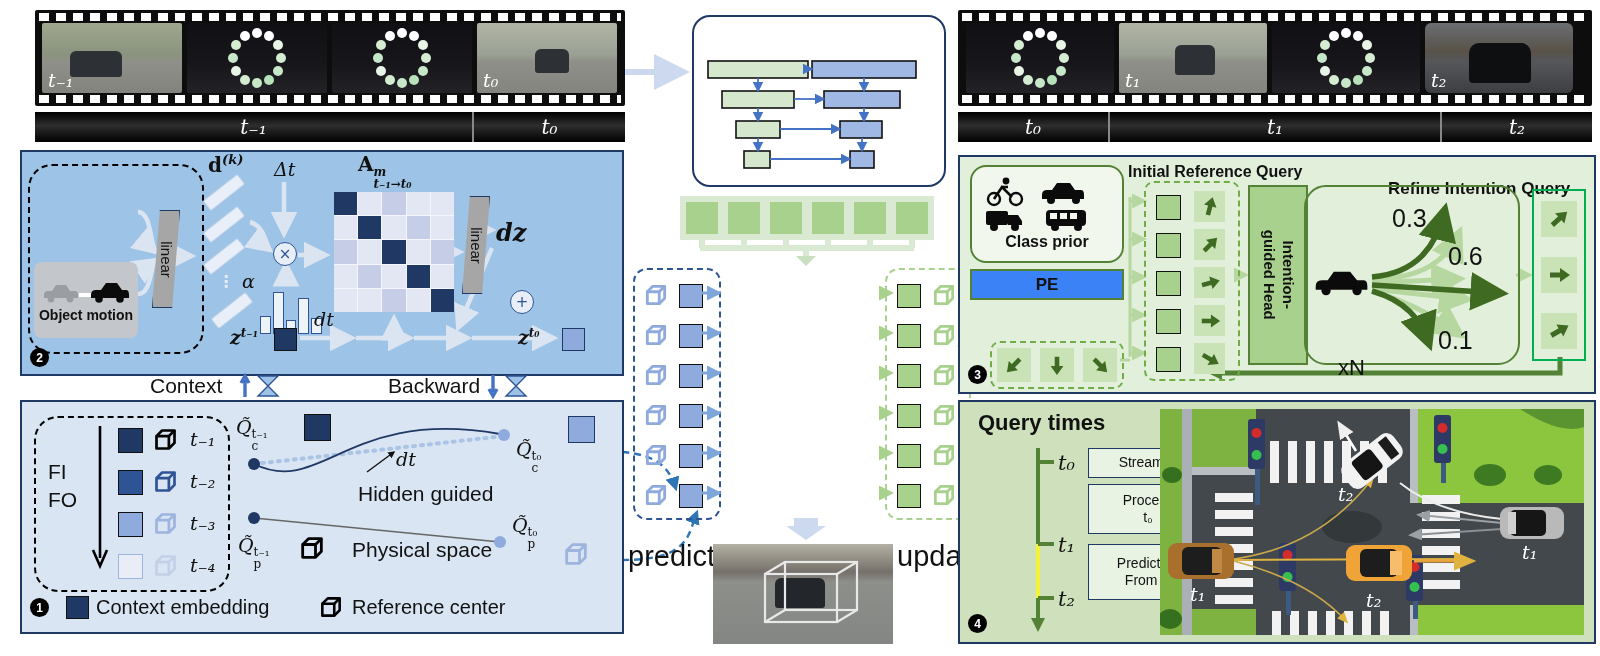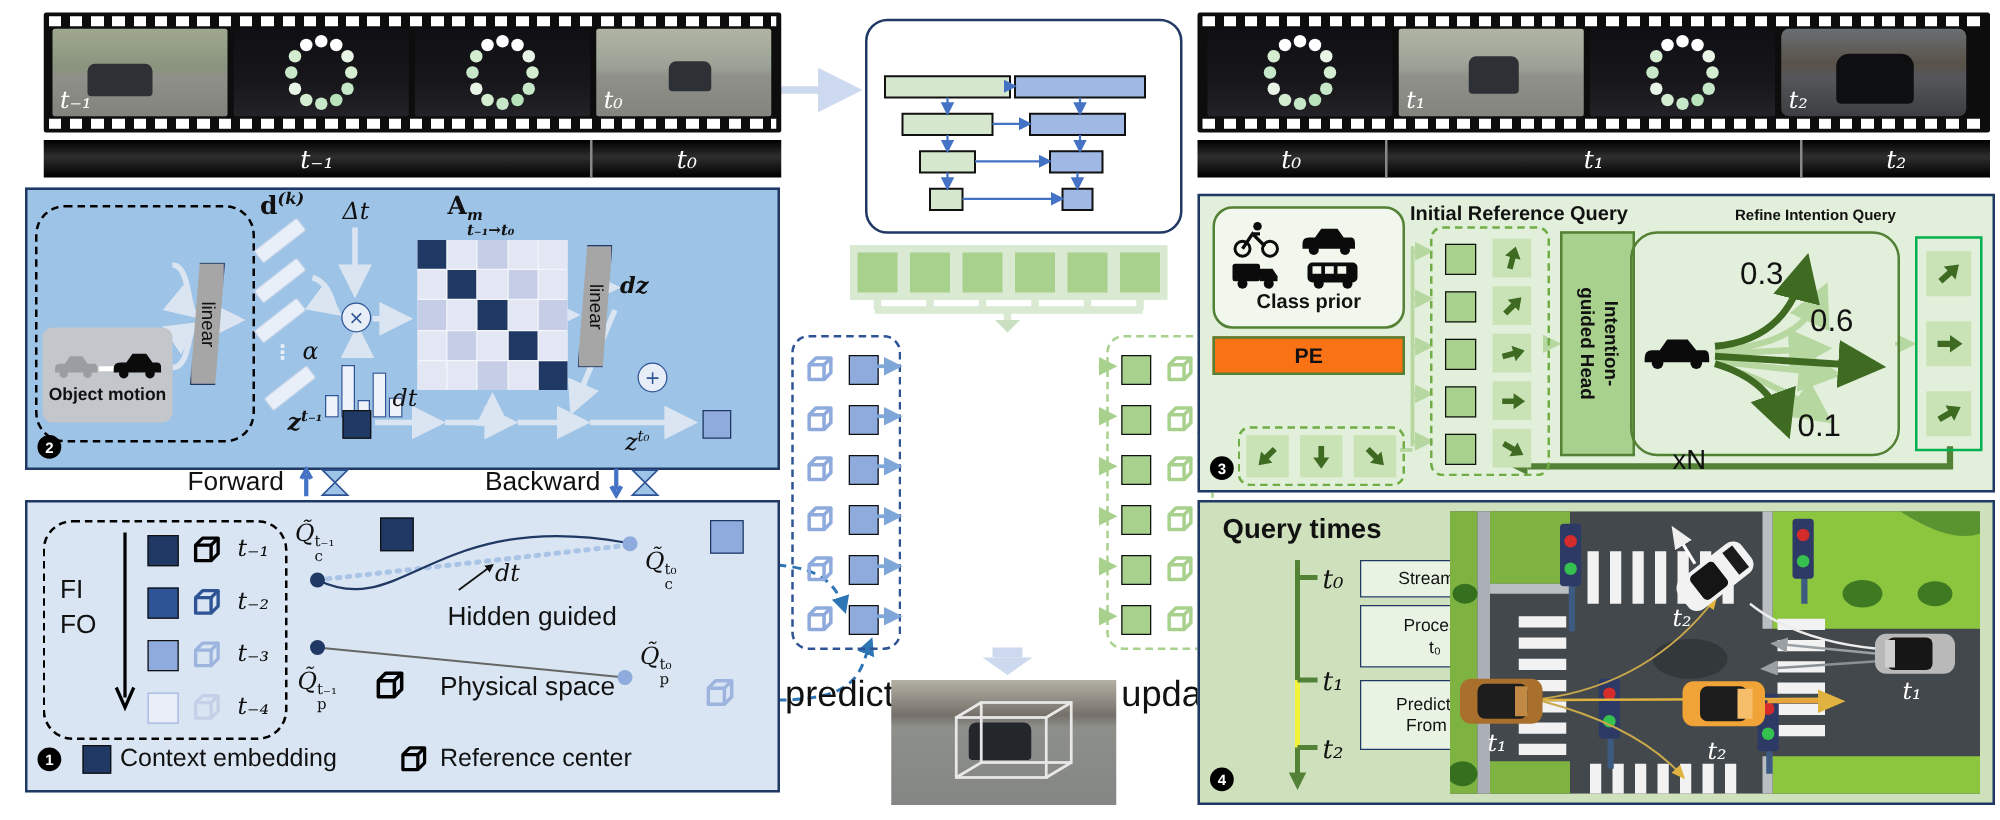--- a/index.html
+++ b/index.html
@@ -32,21 +32,21 @@
   .chip{background:#c3c7cb;border-radius:8px;display:flex;flex-direction:column;align-items:center;justify-content:center;gap:2px;}
   .chip .clab{font:bold 14px "Liberation Sans",sans-serif;color:#111;}
   .para{background:#a6a6a6;border:1.5px solid #1f3864;clip-path:polygon(28% 0,100% 0,72% 100%,0 100%);display:flex;align-items:center;justify-content:center;}
   .para span{transform:rotate(90deg);font:15px "Liberation Sans",sans-serif;color:#111;}
   .slab{position:absolute;width:42px;height:11px;background:#e9eff8;border:1.5px solid #c2d2e8;transform:rotate(-38deg);border-radius:2px;}
   .circop{width:22px;height:22px;border-radius:50%;background:#e8eef7;border:1.6px solid #2f5496;display:flex;align-items:center;justify-content:center;font:15px "DejaVu Sans",sans-serif;color:#2f5496;}
   .sq{border:1.4px solid #111;}
   .ss{display:inline-flex;flex-direction:column;line-height:0.9;vertical-align:-0.35em;font-size:12px;font-style:normal;}
   .ss sup,.ss sub{font-size:12px;line-height:1;}
   .q{font:italic 19px "DejaVu Serif",serif;color:#111;white-space:nowrap;}
-  .greenbar{background:#f97316;border:2px solid #538135;display:flex;align-items:center;justify-content:center;font:bold 17px "Liberation Sans",sans-serif;color:#111;}
+  .greenbar{background:#3b82f6;border:2px solid #538135;display:flex;align-items:center;justify-content:center;font:bold 17px "Liberation Sans",sans-serif;color:#111;}
   .gtile{background:#c9e3b6;display:flex;align-items:center;justify-content:center;}
   .gsq{background:#a9d18e;border:1.5px solid #111;}
   .stepbox{background:#e9f3e3;border:1.8px solid #1f3864;display:flex;flex-direction:column;align-items:center;justify-content:center;font:14px "Liberation Sans",sans-serif;color:#111;text-align:center;line-height:1.25;}
   .tok{position:absolute;width:32px;height:32px;background:#a9d18e;box-shadow:0 0 0 6px #d9e9d2;}
   .decoder{background:#dae3f3;border:2px solid #8aa7d6;border-radius:26px;display:flex;flex-direction:column;align-items:center;justify-content:center;font:bold 19px "Liberation Sans",sans-serif;color:#111;line-height:1.3;}
   .dashblue{border:2px dashed #2f5496;border-radius:14px;}
   .dashgreen{border:2px dashed #a9d18e;border-radius:14px;}
   .dashgreen2{border:2px dashed #70ad47;border-radius:10px;}
   .arr{display:block;}
 </style>
@@ -236,33 +236,33 @@
         <div style="background: rgb(227, 231, 243);"></div>
         <div style="background: rgb(227, 231, 243);"></div>
         <div style="background: rgb(227, 231, 243);"></div>
         <div style="background: rgb(198, 205, 230);"></div>
         <div style="background: rgb(227, 231, 243);"></div>
         <div style="background: rgb(32, 56, 100);"></div>
       </div>
     <div class="abs para" style="left:440px;top:44px;width:26px;height:96px;">
         <span>linear</span>
       </div>
-    <div class="abs math" style="left:474px;top:66px;font-size:18px;font-weight:bold;">dz</div>
+    <div class="abs math" style="left:474px;top:66px;font-size:24px;font-weight:bold;">dz</div>
     <div class="abs circop" style="left:488px;top:138px;">
         <span>+</span>
       </div>
     <div class="abs math" style="left:208px;top:174px;font-size:19px;font-weight:bold;"><span>z</span><sup style="font-size:12px;">t₋₁</sup></div>
     <div class="abs sq" style="left:252px;top:176px;width:21px;height:21px;background:#1f3864;"></div>
     <div class="abs math" style="left:292px;top:156px;font-size:19px;">dt</div>
-    <div class="abs math" style="left:478px;top:174px;font-size:19px;font-weight:normal;margin-top:16px;"><span>z</span><sup style="font-size:12px;">t₀</sup></div>
+    <div class="abs math" style="left:496px;top:174px;font-size:19px;font-weight:bold;"><span>z</span><sup style="font-size:12px;">t₀</sup></div>
     <div class="abs sq" style="left:540px;top:176px;width:21px;height:21px;background:#8faadc;border-color:#1f3864;"></div>
     <div class="abs badge" style="left:8px;top:196px;">2</div>
   </div>
 
-  <div class="abs lbl" style="left:150px;top:374px;font-size:21px;z-index:2;">Forward</div>
+  <div class="abs lbl" style="left:150px;top:374px;font-size:21px;z-index:2;">Context</div>
   <svg class="abs" style="left:238px;top:373px;z-index:2;" width="46" height="26" viewBox="0 0 46 26">
     <path d="M7,24 L7,7 M3,10 L7,3 L11,10" fill="none" stroke="#4472c4" stroke-width="3.4"></path>
     <path d="M20,3 L40,3 L30,13 Z M20,23 L40,23 L30,13 Z" fill="#9dc3e6" stroke="#2f5496" stroke-width="1.4"></path>
   </svg>
   <div class="abs lbl" style="left:388px;top:374px;font-size:21px;z-index:2;">Backward</div>
   <svg class="abs" style="left:486px;top:373px;z-index:2;" width="46" height="26" viewBox="0 0 46 26">
     <path d="M7,2 L7,19 M3,16 L7,23 L11,16" fill="none" stroke="#4472c4" stroke-width="3.4"></path>
     <path d="M20,3 L40,3 L30,13 Z M20,23 L40,23 L30,13 Z" fill="#9dc3e6" stroke="#2f5496" stroke-width="1.4"></path>
   </svg>
 
@@ -650,21 +650,21 @@
               <rect x="76" y="36" width="7" height="6"></rect>
               <rect x="86" y="36" width="7" height="6"></rect>
             </g>
           <circle cx="71" cy="50" r="4"></circle>
             <circle cx="94" cy="50" r="4"></circle>
         </g>
       </svg>
       <div class="lbl b" style="font-size:16px;">Class prior</div>
     </div>
     <div class="abs lbl b" style="left:168px;top:6px;font-size:16px;">Initial Reference Query</div>
-    <div class="abs lbl b" style="left:428px;top:8px;font-size:12px;">Refine Intention Query</div>
+    <div class="abs lbl b" style="left:428px;top:22px;font-size:17px;">Refine Intention Query</div>
     <div class="abs greenbar" style="left:10px;top:112px;width:150px;height:27px;">PE</div>
     <div class="abs dashgreen2" style="left:30px;top:184px;width:130px;height:44px;display:flex;align-items:center;justify-content:space-around;" id="bottomArrows">
         <div class="gtile" style="width: 34px; height: 34px;">
           <svg class="arr" width="22" height="22" viewBox="0 0 24 24" style="transform:rotate(135deg);">
             <path d="M3,12 L14,12" stroke="#3f6a22" stroke-width="5"></path>
             <polygon points="13,5 23,12 13,19" fill="#3f6a22"></polygon>
           </svg>
         </div>
         <div class="gtile" style="width: 34px; height: 34px;">
           <svg class="arr" width="22" height="22" viewBox="0 0 24 24" style="transform:rotate(90deg);">

